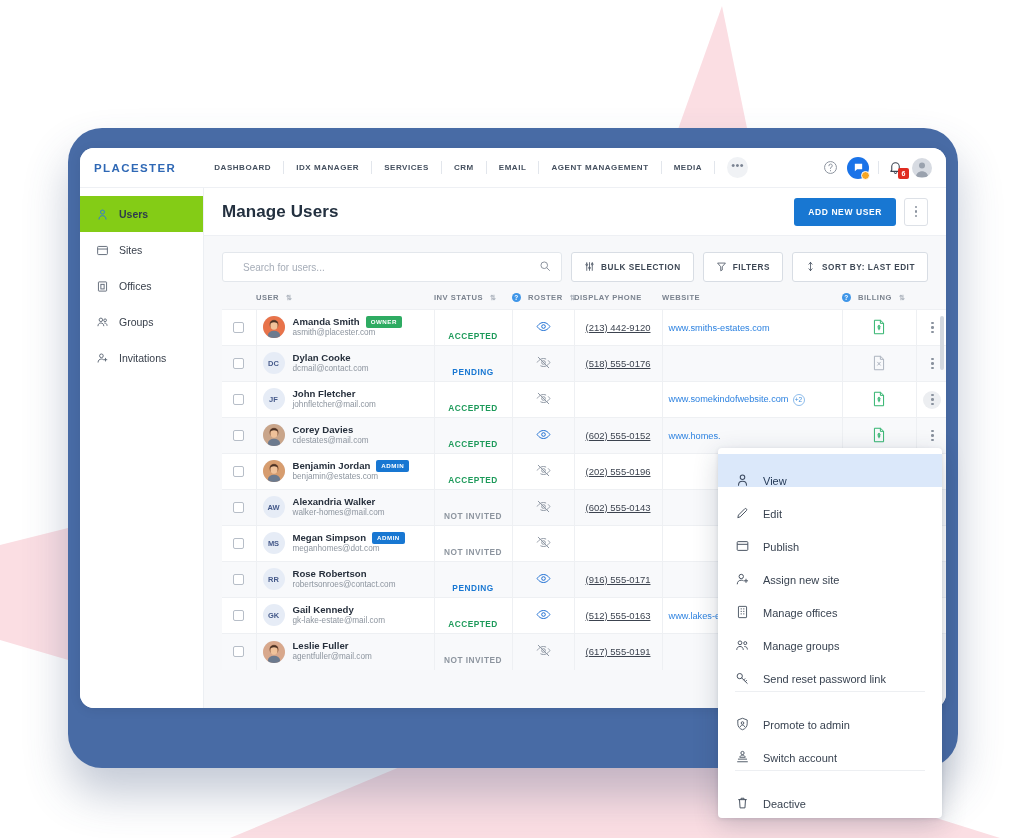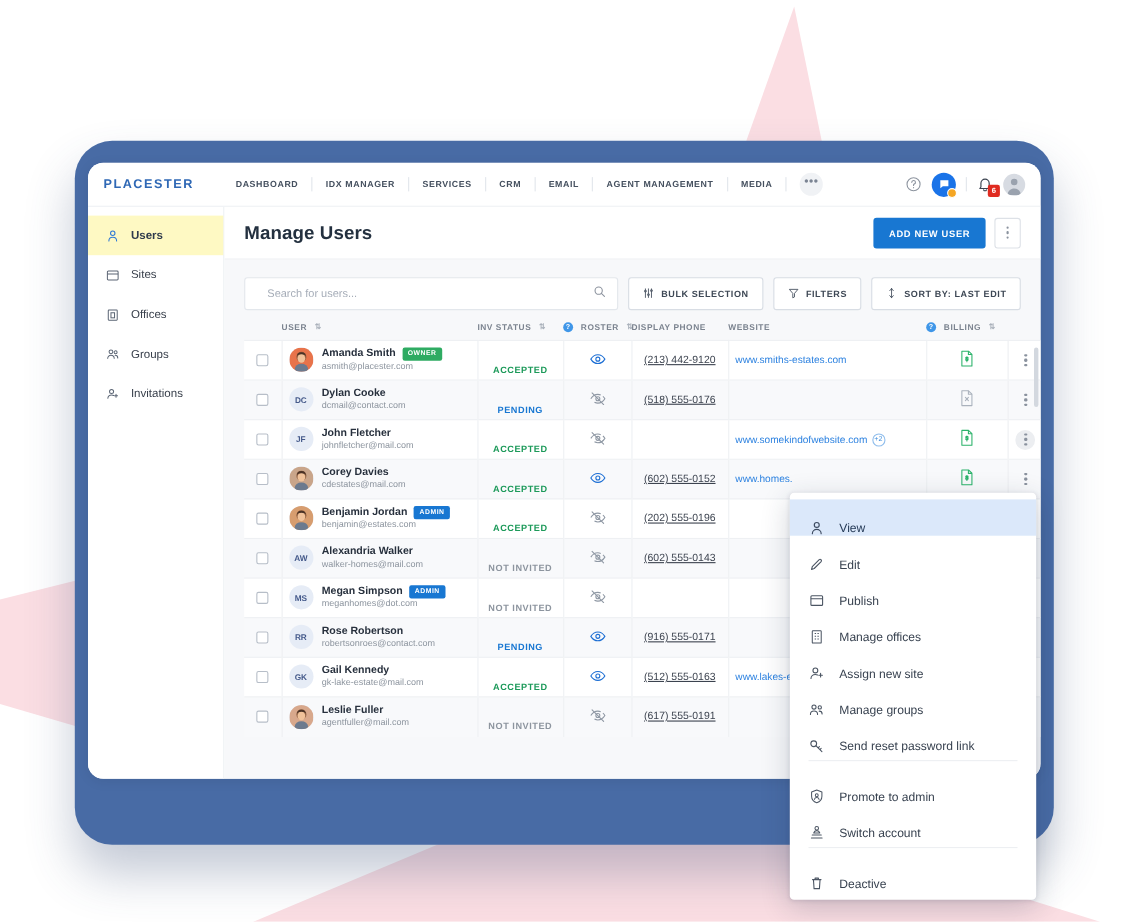--- a/index.html
+++ b/index.html
@@ -95,21 +95,21 @@
   .shell { display: flex; height: 520px; }
   .sidebar {
     width: 124px; background: #fff; border-right: 1px solid #eceff3;
     padding-top: 8px; flex: none;
   }
   .side-item {
     display: flex; align-items: center; gap: 10px;
     height: 36px; padding: 0 0 0 16px; cursor: pointer;
     font-size: 10.5px; color: #39404c;
   }
-  .side-item.active { background: #fef9c3; }
+  .side-item.active { background: #84cc16; }
   .side-item.active .side-label { color: #2e3a4c; font-weight: 600; }
   .side-ico { width: 13px; height: 13px; display: flex; align-items: center; justify-content: center; flex: none; }
 
   .content { flex: 1; background: #f7f8fa; position: relative; overflow: hidden; }
 
   .pagehead {
     height: 48px; background: #fff; border-bottom: 1px solid #eef0f4;
     display: flex; align-items: center; padding: 0 18px;
   }
   .pagetitle { font-size: 17px; color: #23303f; font-weight: 600; letter-spacing: .1px; }
@@ -902,36 +902,36 @@
       <span class="ctxico">
         <svg width="16" height="16" viewBox="0 0 24 24" fill="none" stroke="#4b5563" stroke-width="1.6">
           <rect x="3.5" y="5" width="17" height="14" rx="1.4"></rect>
           <path d="M3.5 9.3h17"></path>
         </svg>
       </span>
       <span>Publish</span>
     </div>
     <div class="ctxitem">
       <span class="ctxico">
-        <svg width="16" height="16" viewBox="0 0 24 24" fill="none" stroke="#4b5563" stroke-width="1.5">
-          <rect x="5.5" y="3" width="13" height="18" rx="1"></rect>
-          <path d="M9 7h2M13 7h2M9 11h2M13 11h2M9 15h2M13 15h2"></path>
-        </svg>
-      </span>
-      <span>Manage offices</span>
-    </div>
-    <div class="ctxitem">
-      <span class="ctxico">
         <svg width="16" height="16" viewBox="0 0 24 24" fill="none" stroke="#4b5563" stroke-width="1.6">
           <circle cx="10" cy="8" r="3.5"></circle>
           <path d="M3.6 19.8c0-3.6 2.8-5.9 6.4-5.9 1.2 0 2.3.2 3.2.7" stroke-linecap="round"></path>
           <path d="M17.6 12.3v5.2M15 14.9h5.2" stroke-linecap="round"></path>
         </svg>
       </span>
       <span>Assign new site</span>
+    </div>
+    <div class="ctxitem">
+      <span class="ctxico">
+        <svg width="16" height="16" viewBox="0 0 24 24" fill="none" stroke="#4b5563" stroke-width="1.5">
+          <rect x="5.5" y="3" width="13" height="18" rx="1"></rect>
+          <path d="M9 7h2M13 7h2M9 11h2M13 11h2M9 15h2M13 15h2"></path>
+        </svg>
+      </span>
+      <span>Manage offices</span>
     </div>
     <div class="ctxitem">
       <span class="ctxico">
         <svg width="16" height="16" viewBox="0 0 24 24" fill="none" stroke="#4b5563" stroke-width="1.55">
           <circle cx="8" cy="8.5" r="3"></circle>
           <circle cx="16.4" cy="9" r="2.4"></circle>
           <path d="M2.8 19.2c0-3 2.3-4.9 5.2-4.9s5.2 1.9 5.2 4.9" stroke-linecap="round"></path>
           <path d="M15.6 14.4c2.4 0 4.2 1.6 4.2 4.2" stroke-linecap="round"></path>
         </svg>
       </span>

